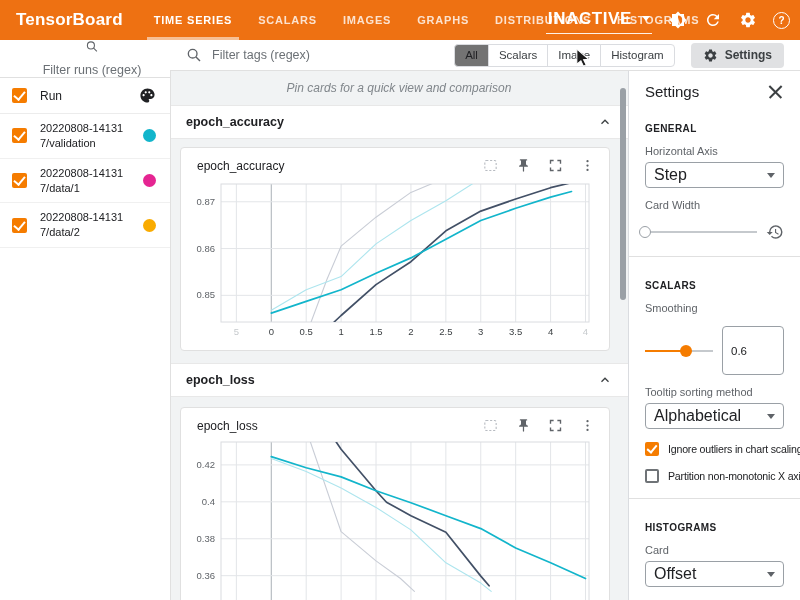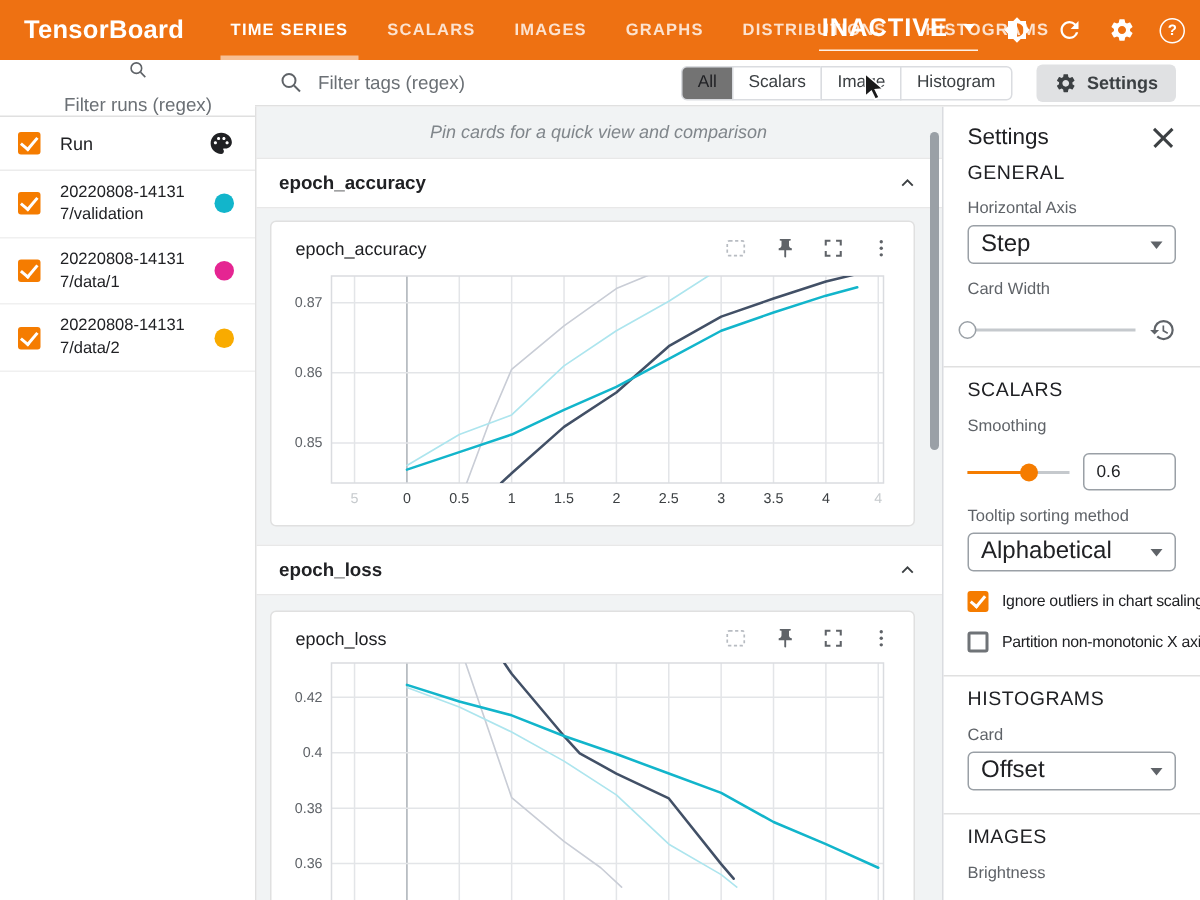--- a/index.html
+++ b/index.html
@@ -63,31 +63,31 @@
   
   .scrollthumb{position:absolute;left:620px;top:88px;width:6px;height:212px;border-radius:3px;background:#9aa0a6;z-index:15;}
   
   .panel{position:absolute;left:628px;top:71px;right:0;bottom:0;background:#fff;border-left:1px solid #dadce0;
         box-sizing:border-box;padding:12px 16px 0 16px;z-index:18;}
   .panel-head{display:flex;align-items:center;justify-content:space-between;}
   .panel-head .t{font-size:15px;}
   .sp-x{width:16px;height:16px;position:relative;cursor:pointer;}
   .sp-x::before,.sp-x::after{content:"";position:absolute;left:-1px;top:7px;width:17px;height:1.6px;background:#3c4043;}
   .sp-x::before{transform:rotate(45deg);}.sp-x::after{transform:rotate(-45deg);}
-  .sp-cap{font-size:13px;font-weight:normal;letter-spacing:.4px;margin-top:7px;}
+  .sp-cap{font-size:10px;font-weight:bold;letter-spacing:.4px;margin-top:23px;}
   .sp-lbl{font-size:11px;color:#5f6368;margin-top:11px;}
   .sp-select{margin-top:5px;height:24px;border:1px solid #9aa0a6;border-radius:4px;display:flex;align-items:center;
         padding:0 8px;font-size:16px;color:#202124;cursor:pointer;}
   .sp-select .caret{width:0;height:0;border-left:4px solid transparent;border-right:4px solid transparent;border-top:5px solid #5f6368;margin-left:auto;}
   .sliderrow{display:flex;align-items:center;gap:9px;margin-top:12px;}
   .slider{flex:1;height:2px;background:#c5c9cd;position:relative;}
   .slider .fill{position:absolute;left:0;top:0;height:2px;background:#f57c00;}
   .slider .knob{position:absolute;top:-5px;width:12px;height:12px;border-radius:50%;background:#f57c00;transform:translateX(-50%);}
   .slider.empty .knob{background:#fff;border:1.6px solid #9aa0a6;box-sizing:border-box;}
-  .sp-num{width:44px;height:23px;border:1px solid #9aa0a6;border-radius:4px;font-size:11.5px;display:flex;align-items:center;padding:0 8px;flex:none;}
+  .sp-num{width:44px;height:23px;border:1px solid #9aa0a6;border-radius:4px;font-size:11.5px;display:flex;align-items:center;padding:12px 8px;flex:none;}
   .reset{color:#5f6368;flex:none;width:18px;height:18px;cursor:pointer;}
   .cbrow{display:flex;align-items:center;gap:9px;margin-top:13px;}
   .cbrow .cl{font-size:10.6px;color:#202124;letter-spacing:-.2px;white-space:nowrap;}
   .cbrow .cb{width:14px;height:14px;}
   .cbrow .cb.on::after{left:4px;top:1px;width:4px;height:8px;}
   .sp-div{height:1px;background:#e0e0e0;margin:15px -16px 0 -16px;}
   
   .cursor{position:absolute;left:574px;top:48px;z-index:99;pointer-events:none;}
 </style>
 </head>

